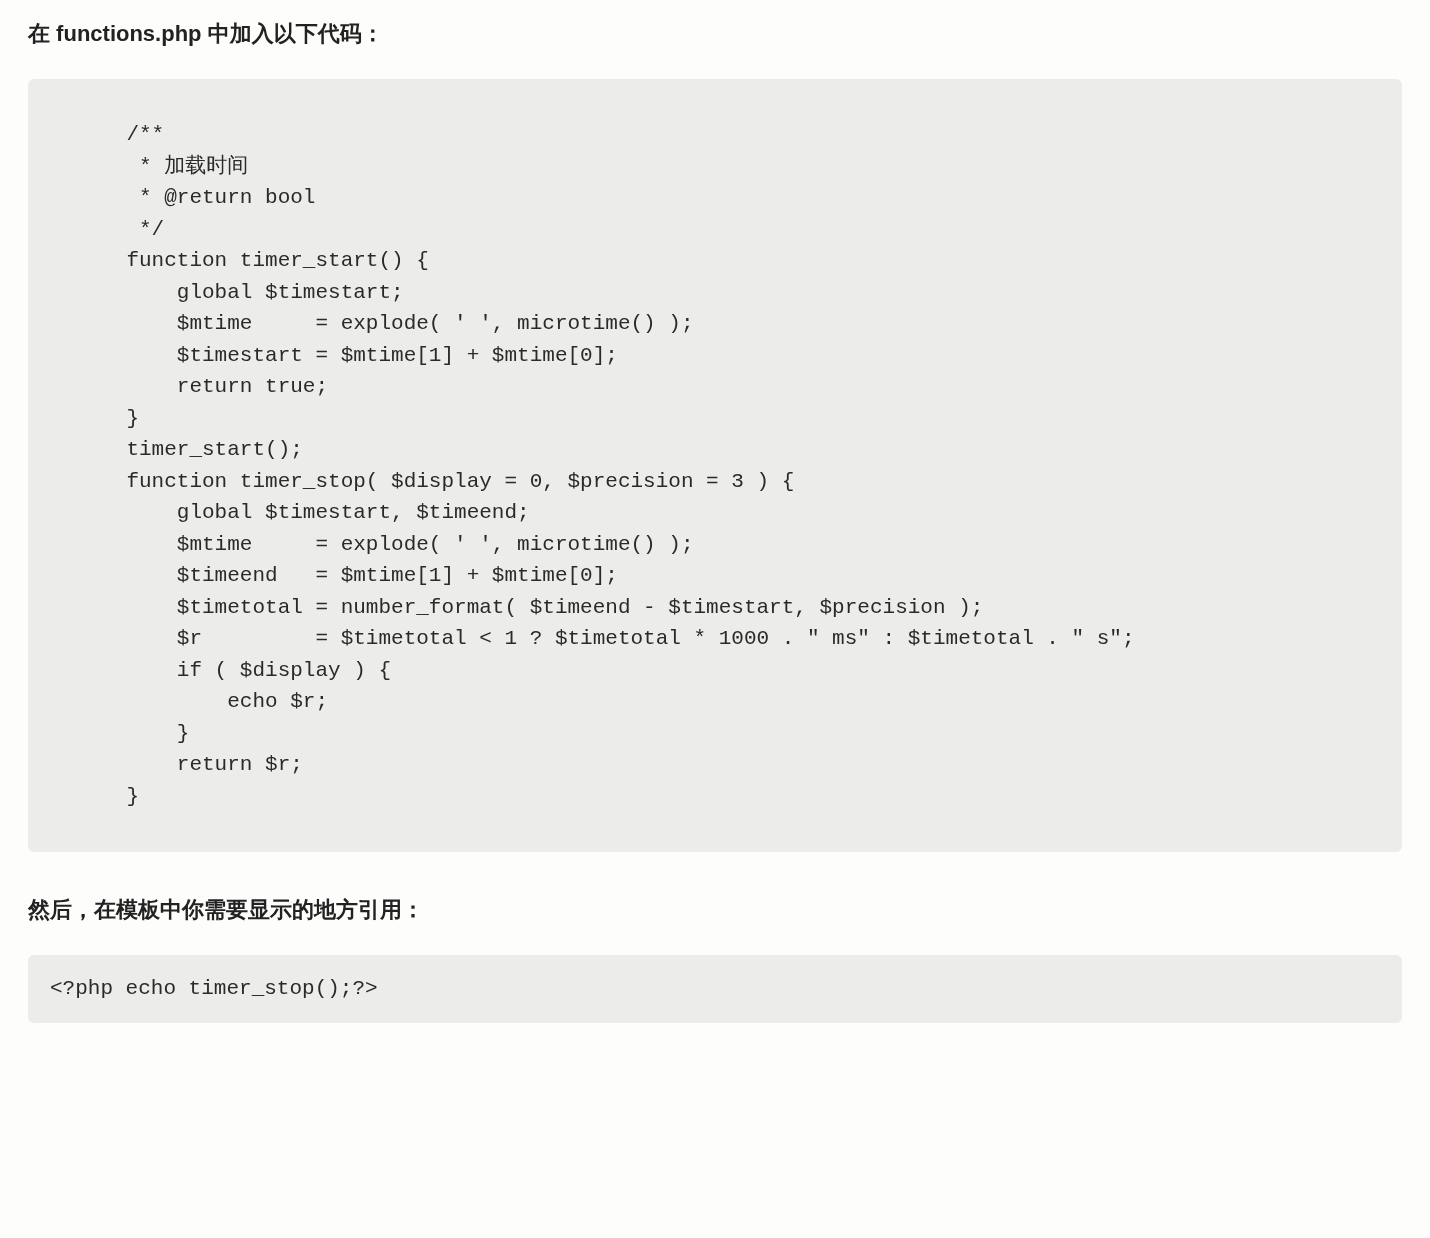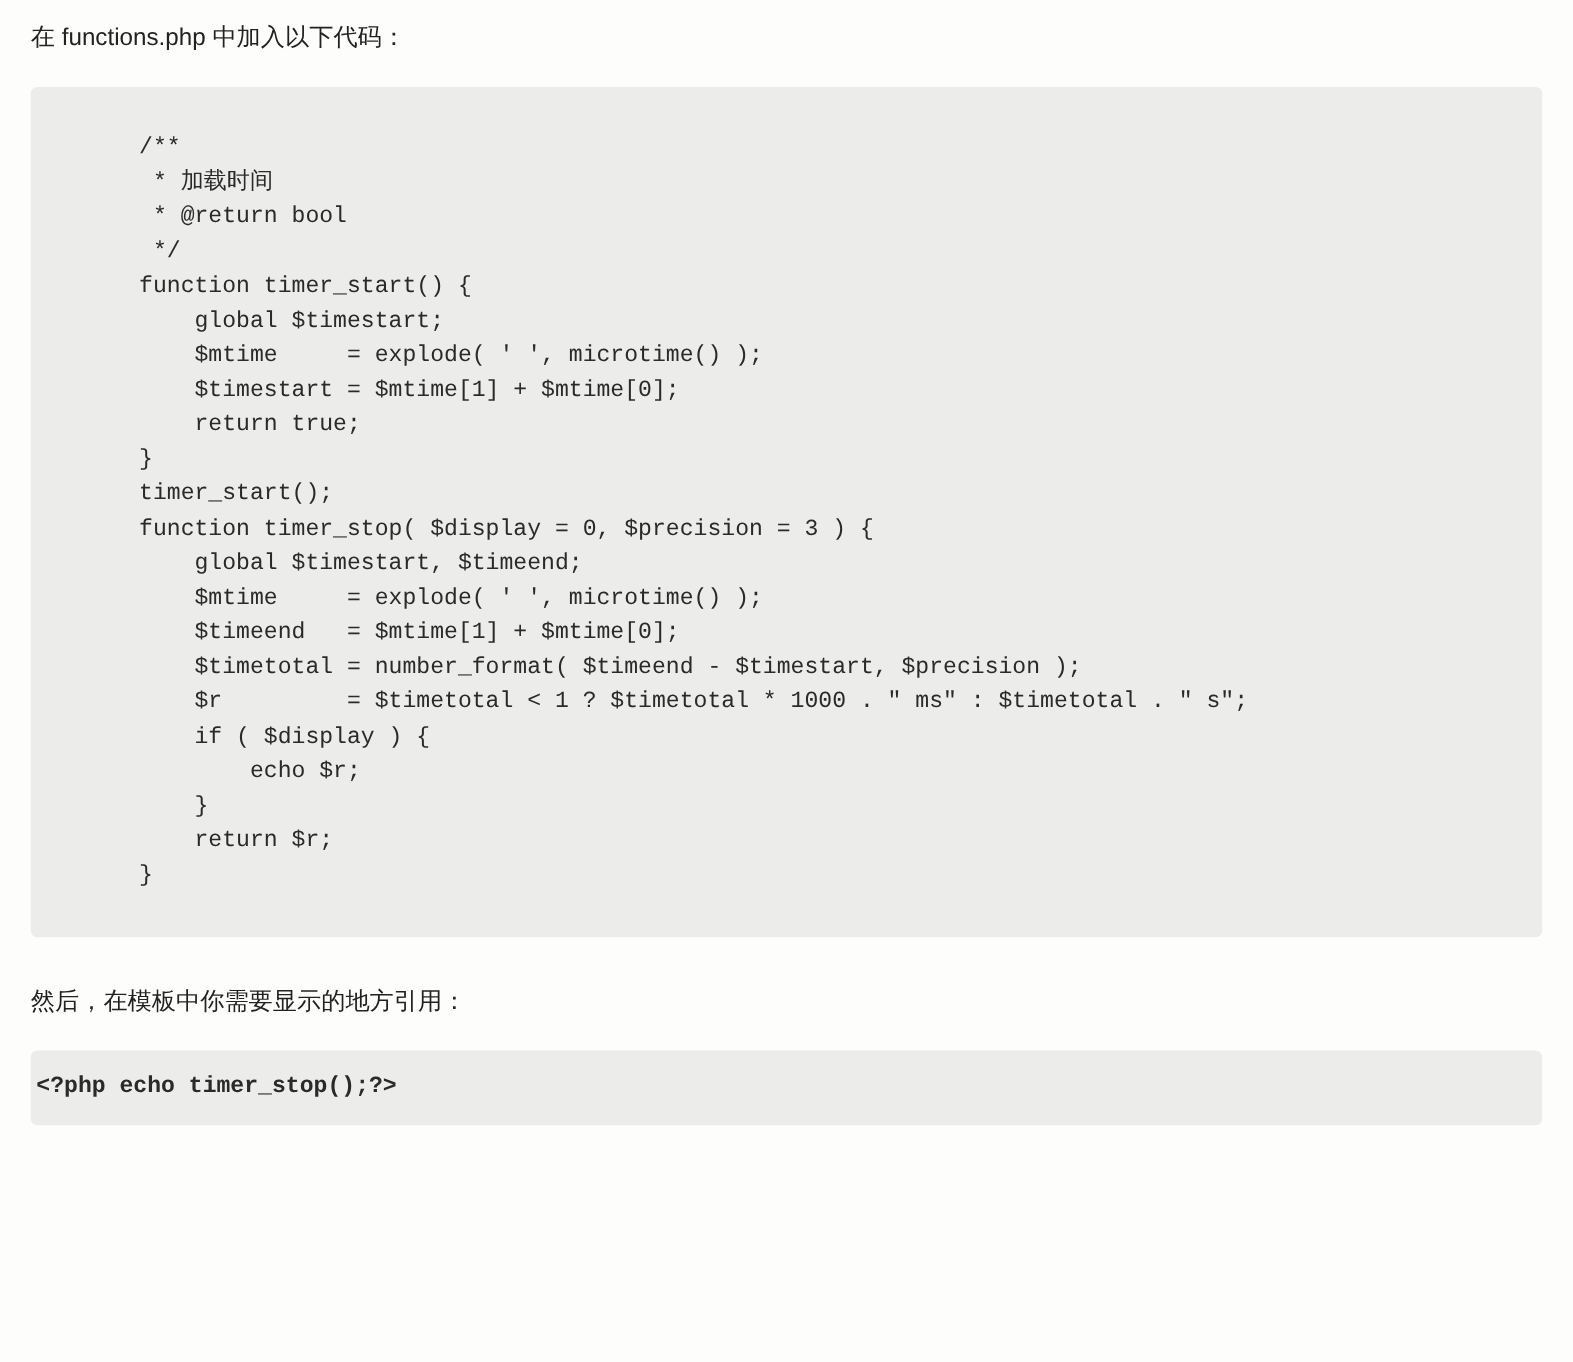--- a/index.html
+++ b/index.html
@@ -12,38 +12,37 @@
       font-family: -apple-system, BlinkMacSystemFont, "PingFang SC", "Hiragino Sans GB", "Microsoft YaHei", sans-serif;
       padding: 16px 28px 60px 28px;
       width: 1430px;
       color: #1f1f1f;
     }
     .paragraph {
       font-size: 22px;
       line-height: 1.6;
       margin-bottom: 28px;
       color: #222222;
-      font-weight: 400;
+      font-weight: 700;
     }
     .code-block {
       background: #ececea;
       border-radius: 6px;
       padding: 40px 24px 40px 48px;
       margin-bottom: 40px;
       font-family: "SF Mono", Menlo, Monaco, Consolas, "Courier New", monospace;
       font-size: 21px;
       line-height: 1.5;
       color: #2a2a2a;
       white-space: pre;
       overflow-x: auto;
       font-weight: 480;
     }
     .code-block.small {
-      padding: 18px 5px;
-      font-weight: bold;
+      padding: 18px 22px;
     }
   </style>
 </head>
 <body>
 
 <p class="paragraph">在 functions.php 中加入以下代码：</p>
 
 <pre class="code-block">    /**
      * 加载时间
      * @return bool

